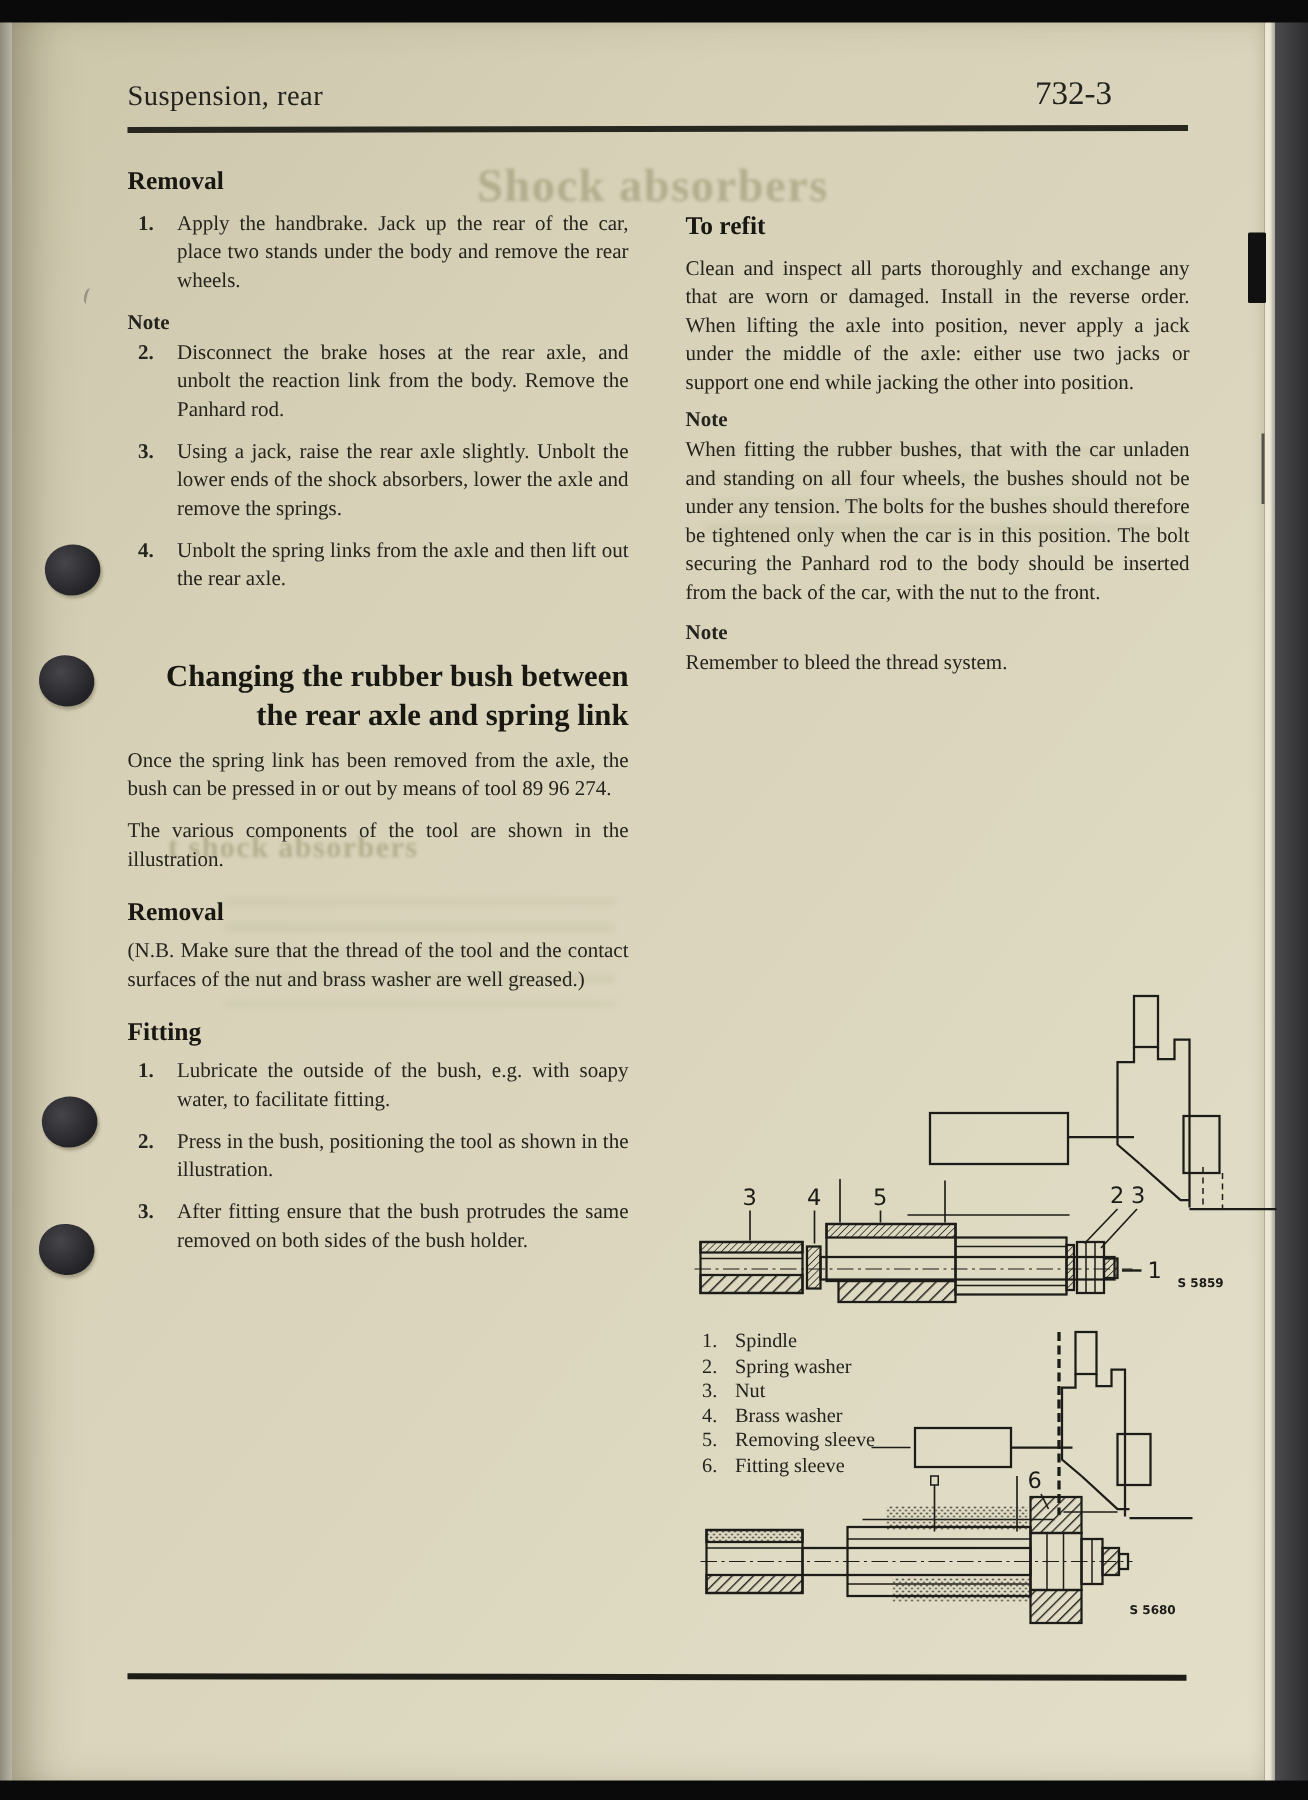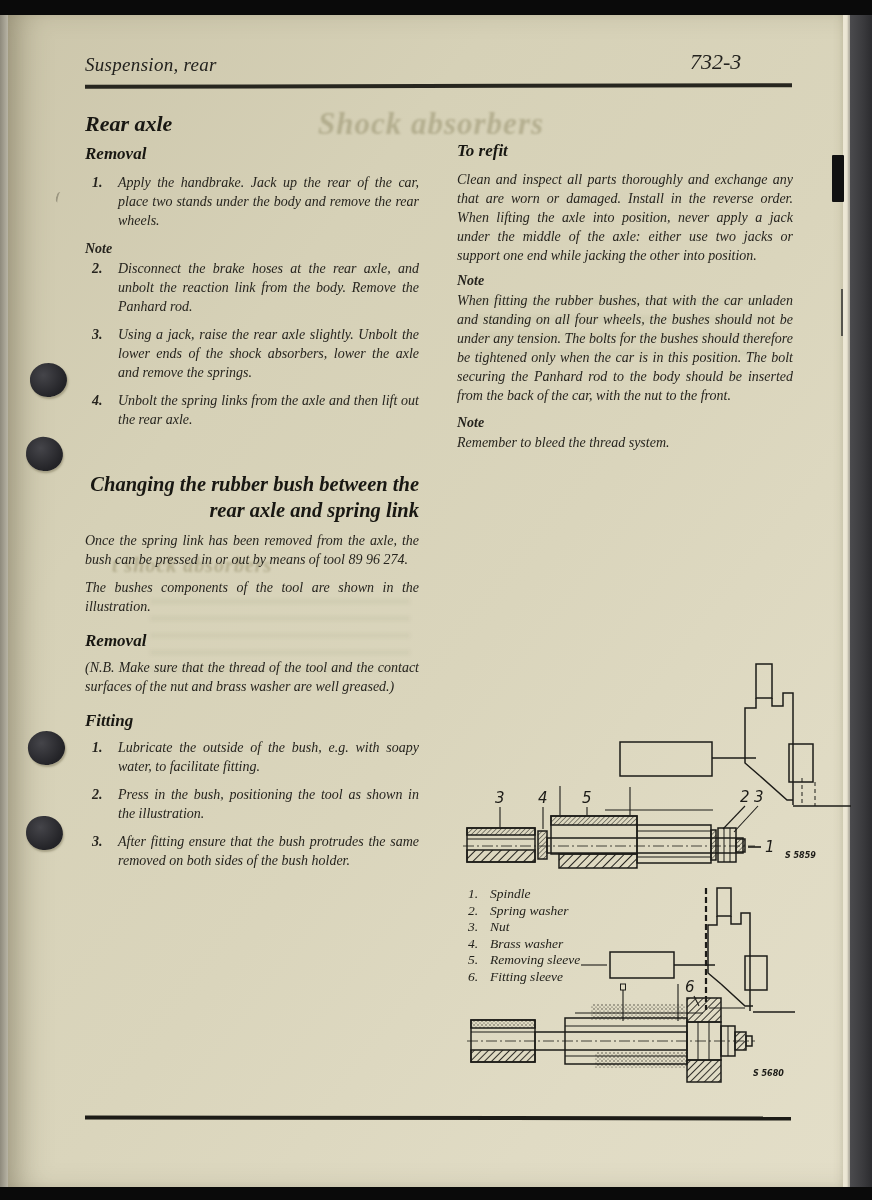--- a/index.html
+++ b/index.html
@@ -1,18 +1,18 @@
 <!DOCTYPE html>
 <html><head>
 <meta charset="utf-8">
 <style>
   html,body{margin:0;padding:0;}
   body{width:872px;height:1200px;overflow:hidden;background:#0b0b0b;
        font-family:"Liberation Serif","DejaVu Serif",serif;}
-  .scan{position:relative;width:804px;height:1200px;font-style:italic;}
+  .scan{position:relative;width:804px;height:1200px;}
   .abs{position:absolute;}
 
   
   .paper{left:8px;top:14px;width:835px;height:1174px;
     background:linear-gradient(128deg,#ccc6ab 0%,#d6d1b7 28%,#dad5bc 55%,#e0dbc4 80%,#e3dec8 100%);
     box-shadow:inset 22px 0 34px -16px rgba(75,68,44,.5), inset -4px 0 10px -4px rgba(100,94,66,.25);}
   .page-edge{left:843px;top:14px;width:7px;height:1174px;background:#ece7d5;
     box-shadow:inset -2px 0 2px rgba(0,0,0,.25);}
   .band{left:850px;top:0;width:22px;height:1200px;
     background:linear-gradient(90deg,#4b4b4e,#3a3a3d 60%,#2c2c2f);}
@@ -92,21 +92,20 @@
   <div class="abs ghost ghost1">Shock absorbers</div>
   <div class="abs ghost ghost2">t shock absorbers</div>
   <div class="abs smudge" style="left:470px;top:300px;width:300px;height:60px;"></div>
   <div class="abs smudge" style="left:150px;top:600px;width:260px;height:70px;"></div>
 
   <div class="abs hdr-title">Suspension, rear</div>
   <div class="abs hdr-pageno">732-3</div>
   <div class="abs hdr-rule"></div>
 
   <div class="abs col col-left">
-    <h1 class="sect">Rear axle</h1>
     <h2 class="sub">Removal</h2>
 
     <div class="step">
       <span class="no">1.</span>
       <span class="txt">Apply the handbrake. Jack up the rear of the car, place two stands under the body and remove the rear wheels.</span>
     </div>
 
     <div class="note-lb">Note</div>
 
     <div class="step">
@@ -117,21 +116,21 @@
       <span class="no">3.</span>
       <span class="txt">Using a jack, raise the rear axle slightly. Unbolt the lower ends of the shock absorbers, lower the axle and remove the springs.</span>
     </div>
     <div class="step">
       <span class="no">4.</span>
       <span class="txt">Unbolt the spring links from the axle and then lift out the rear axle.</span>
     </div>
 
     <h1 class="bush">Changing the rubber bush between the rear axle and spring link</h1>
     <p>Once the spring link has been removed from the axle, the bush can be pressed in or out by means of tool 89 96 274.</p>
-    <p>The bushes components of the tool are shown in the illustration.</p>
+    <p>The various components of the tool are shown in the illustration.</p>
 
     <h2 class="sub2">Removal</h2>
     <p>(N.B. Make sure that the thread of the tool and the contact surfaces of the nut and brass washer are well greased.)</p>
 
     <h2 class="sub2 mt-fit">Fitting</h2>
     <div class="step">
       <span class="no">1.</span>
       <span class="txt">Lubricate the outside of the bush, e.g. with soapy water, to facilitate fitting.</span>
     </div>
     <div class="step">

